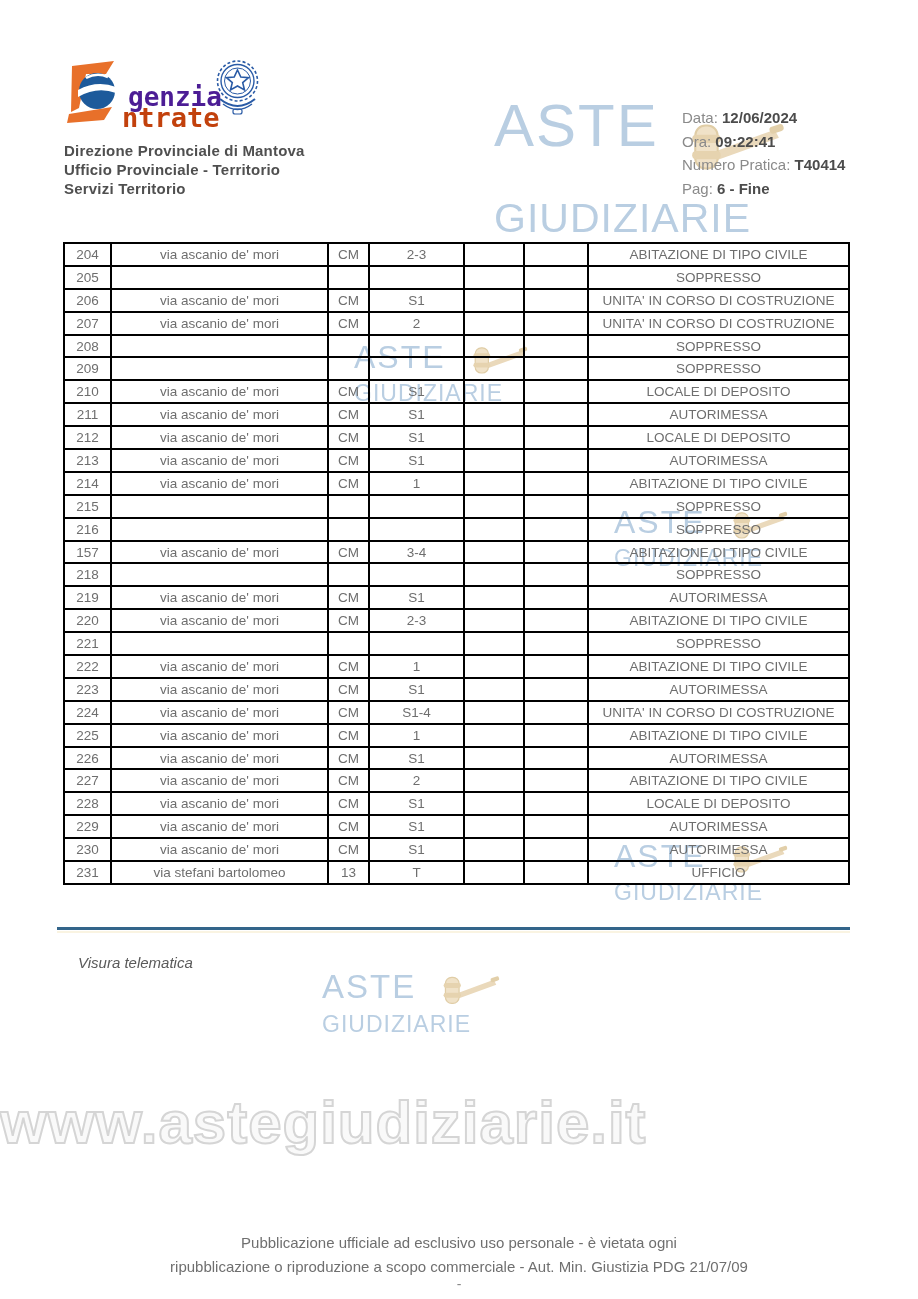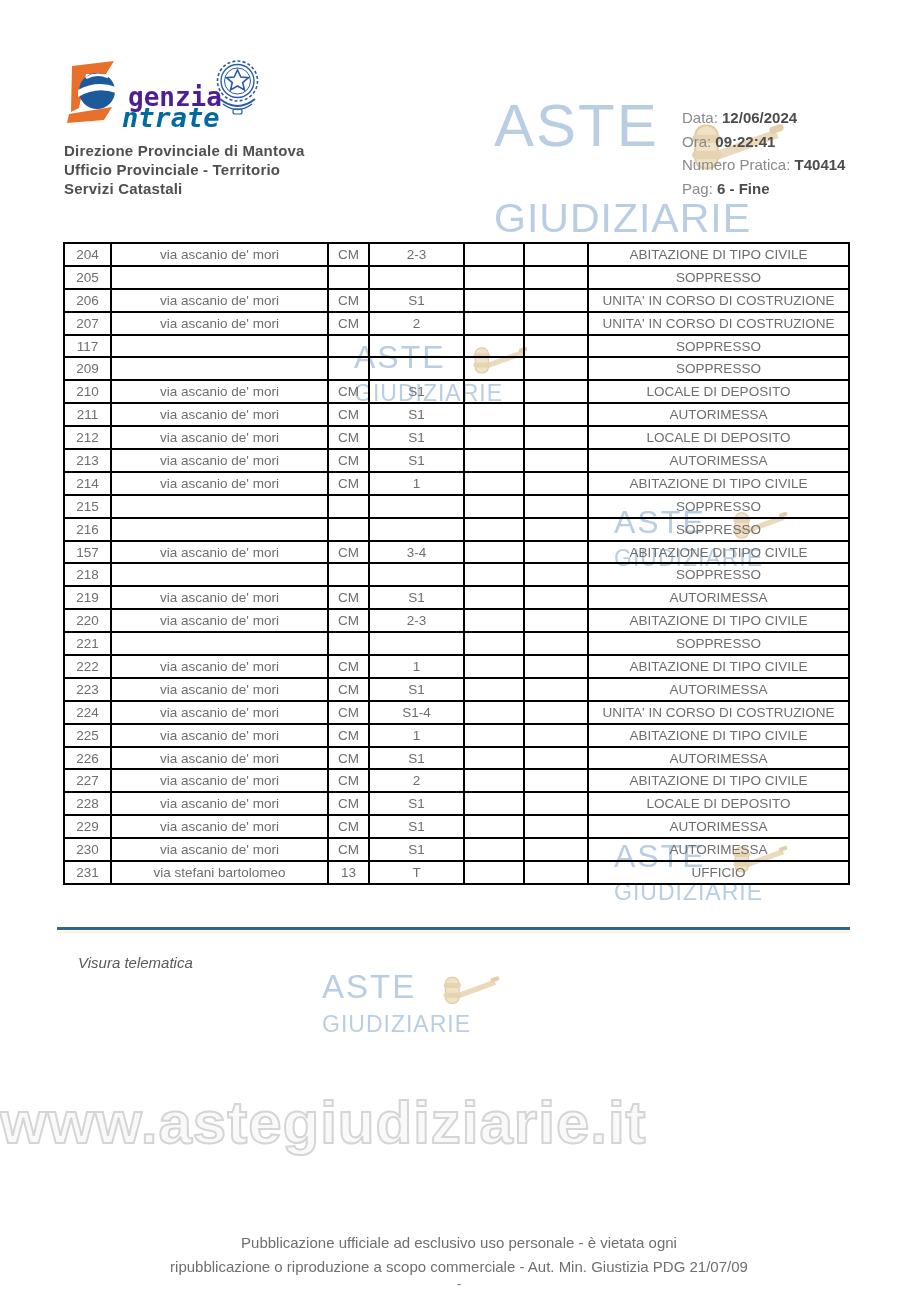--- a/index.html
+++ b/index.html
@@ -7,22 +7,22 @@
   .page {
     position: relative; width: 918px; height: 1299px; background: #ffffff;
     font-family: "Liberation Sans", sans-serif; overflow: hidden; margin: 0 auto;
   }
 
   
   .agenzia-logo { position:absolute; left:66px; top:58px; width:200px; height:70px; }
   .agenzia-mark { position:absolute; left:0; top:0; }
   .logo-line1 { position:absolute; left:62px; top:24px; color:#4c1d95;
     font-family:"DejaVu Sans Mono", monospace; font-weight:bold; font-size:26px; letter-spacing:0px; }
-  .logo-line2 { position:absolute; left:56px; top:44px; color:#0369a1;
-    font-family:"DejaVu Sans Mono", monospace; font-weight:bold; font-size:27px; letter-spacing:0px;font-style:italic; }
+  .logo-line2 { position:absolute; left:56px; top:44px; color:#c2410c;
+    font-family:"DejaVu Sans Mono", monospace; font-weight:bold; font-size:27px; letter-spacing:0px; }
   .emblem { position:absolute; left:215px; top:57px; }
 
   
   .org-block { position:absolute; left:64px; top:141px; font-size:15px; font-weight:bold;
     color:#4f4f4f; line-height:19px; letter-spacing:0.2px; }
 
   
   .meta-block { position:absolute; left:682px; top:106px; font-size:15px; line-height:23.5px; }
   .meta-label { color:#8a8a8a; }
   .meta-value { color:#4c4c4c; font-weight:bold;margin-top:12px; }
@@ -102,21 +102,21 @@
       <path d="M22.5,13 L25.8,20 L33.5,20.6 L27.7,25.6 L29.5,33 L22.5,29 L15.5,33 L17.3,25.6 L11.5,20.6 L19.2,20 Z" stroke-width="1.6"></path>
       <path d="M5,42 Q22.5,56 40,42" stroke-width="2"></path>
       <path d="M8,47 Q22.5,58 37,47" stroke-width="1.4"></path>
       <rect x="18" y="52" width="9" height="5" rx="2" stroke-width="1.2"></rect>
     </g>
   </svg>
 
   <div class="org-block">
       <div>Direzione Provinciale di Mantova</div>
       <div>Ufficio Provinciale - Territorio</div>
-      <div>Servizi Catastali</div>
+      <div>Servizi Territorio</div>
     </div>
 
   <div class="wm wm-lg" style="left:494px; top:96px;">
     <div class="wm-row">
       <span class="wm-aste">ASTE</span>
       <svg class="wm-gavel" viewBox="0 0 100 52">
           <use href="#gavel-shape"></use>
         </svg>
     </div>
     <div class="wm-giud">GIUDIZIARIE</div>
@@ -200,21 +200,21 @@
         <tr>
           <td>207</td>
           <td>via ascanio de' mori</td>
           <td>CM</td>
           <td>2</td>
           <td></td>
           <td></td>
           <td>UNITA' IN CORSO DI COSTRUZIONE</td>
         </tr>
         <tr>
-          <td>117</td>
+          <td>208</td>
           <td></td>
           <td></td>
           <td></td>
           <td></td>
           <td></td>
           <td>SOPPRESSO</td>
         </tr>
         <tr>
           <td>209</td>
           <td></td>

